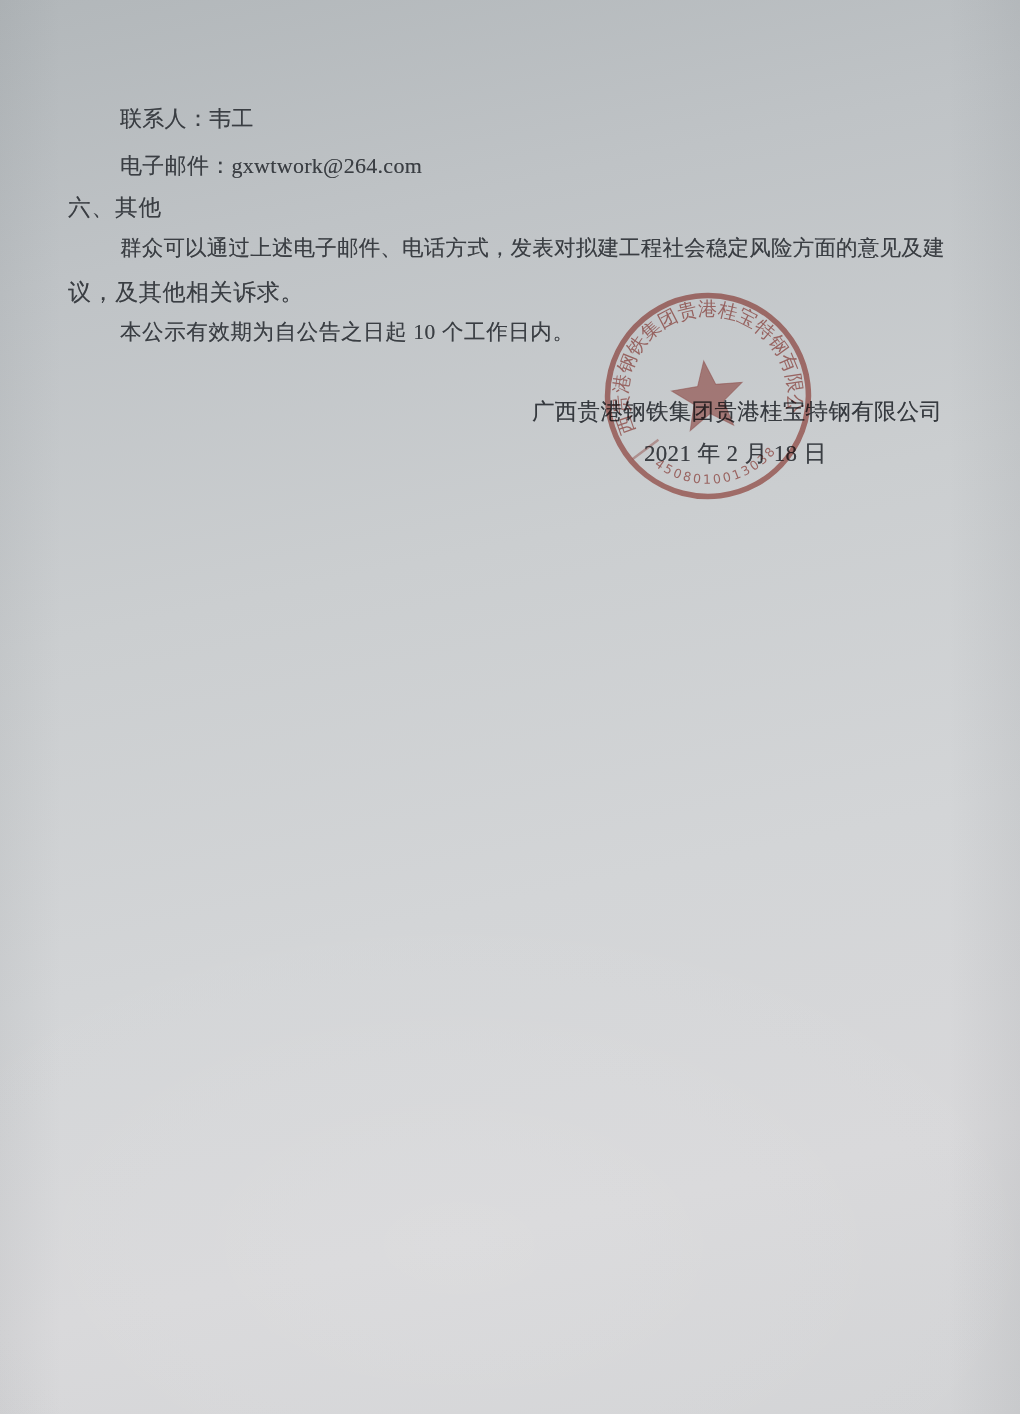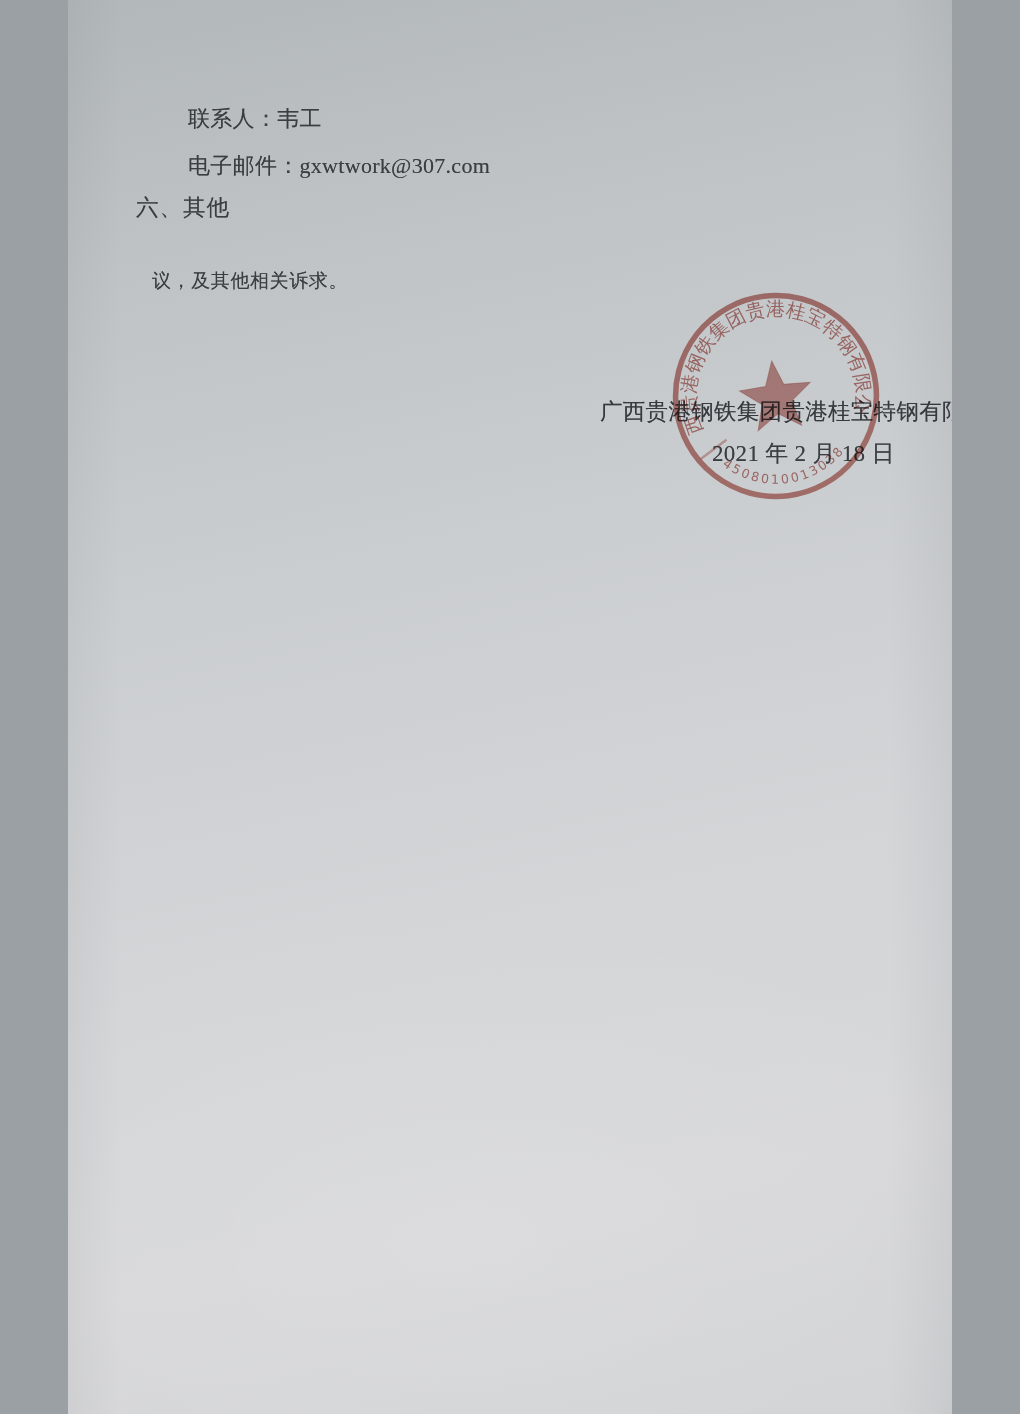--- a/index.html
+++ b/index.html
@@ -2,21 +2,21 @@
 <html><head>
 <meta charset="utf-8">
 <style>
   html, body {
     margin: 0;
     padding: 0;
     background: #9aa0a4;
   }
   .page {
     position: relative;
-    width: 884px;
+    width: 1020px;
     height: 1414px;
     margin: 0 auto;
     overflow: hidden;
     background: linear-gradient(168deg,
       #b2b7ba 0%,
       #bfc3c6 18%,
       #cbced0 40%,
       #d3d5d7 62%,
       #d8d8da 82%,
       #d2d3d5 100%);
@@ -37,21 +37,21 @@
   .txt {
     position: absolute;
     white-space: nowrap;
     letter-spacing: 0.3px;
     text-shadow: 0 0 0.6px rgba(58,62,67,0.55);
   }
   .contact-line   { left: 120px; top: 104px; font-size: 22px; }
   .email-line     { left: 120px; top: 151px; font-size: 22px; }
   .section-heading{ left: 68px;  top: 192px; font-size: 22.5px; font-weight: normal; letter-spacing: 1px; }
   .para-line1     { left: 120px; top: 233px; font-size: 21.5px; letter-spacing: 0.2px; }
-  .para-line2     { left: 68px;  top: 268px; font-size: 19px; letter-spacing: 0.6px; margin-left: 16px; }
+  .para-line2     { left: 68px;  top: 277px; font-size: 23px; letter-spacing: 0.6px; }
   .validity-line  { left: 120px; top: 317px; font-size: 21.5px; letter-spacing: 0.6px; }
   .company-line   { left: 532px; top: 396px; font-size: 22.5px; color: #363a3f; }
   .date-line      { left: 644px; top: 438px; font-size: 23px; }
 
   .stamp {
     position: absolute;
     left: 601px;
     top: 289px;
     width: 214px;
     height: 214px;
@@ -62,27 +62,29 @@
   }
   .stamp svg { width: 100%; height: 100%; display: block; }
 </style>
 </head>
 <body>
 
 <div class="page">
 
   <div class="txt contact-line">联系人：韦工</div>
 
-  <div class="txt email-line">电子邮件：gxwtwork@307.com</div>
+  <div class="txt email-line">电子邮件：gxwtwork@264.com</div>
 
   <div class="txt section-heading">六、其他</div>
 
+  <div class="txt para-line1">群众可以通过上述电子邮件、电话方式，发表对拟建工程社会稳定风险方面的意见及建</div>
 
   <div class="txt para-line2">议，及其他相关诉求。</div>
 
+  <div class="txt validity-line">本公示有效期为自公告之日起 10 个工作日内。</div>
 
   <div class="txt company-line">广西贵港钢铁集团贵港桂宝特钢有限公司</div>
 
   <div class="txt date-line">2021 年 2 月 18 日</div>
 
   <div class="stamp">
     <svg viewBox="0 0 212 212" xmlns="http://www.w3.org/2000/svg">
       <defs>
         <path id="arcTop" d="M 32.4 137.3 A 80 80 0 1 1 179.6 137.3" fill="none"></path>
         <path id="arcBottom" d="M 38.4 160.7 A 87 87 0 0 0 173.6 160.7" fill="none"></path>

